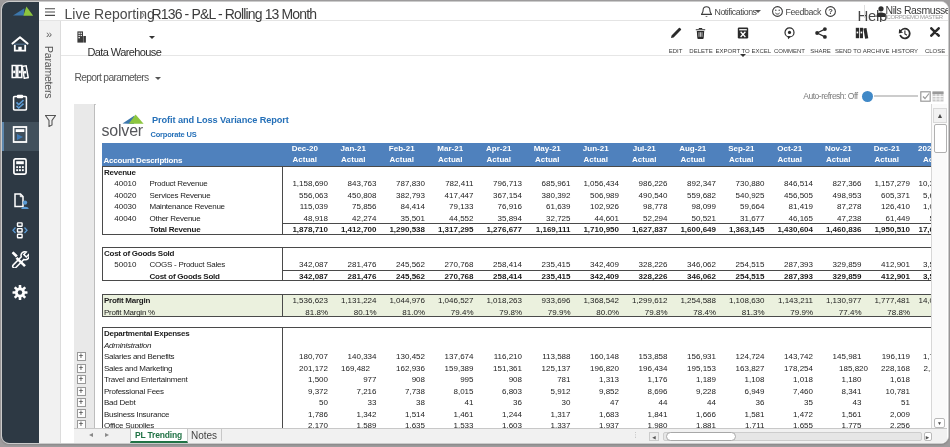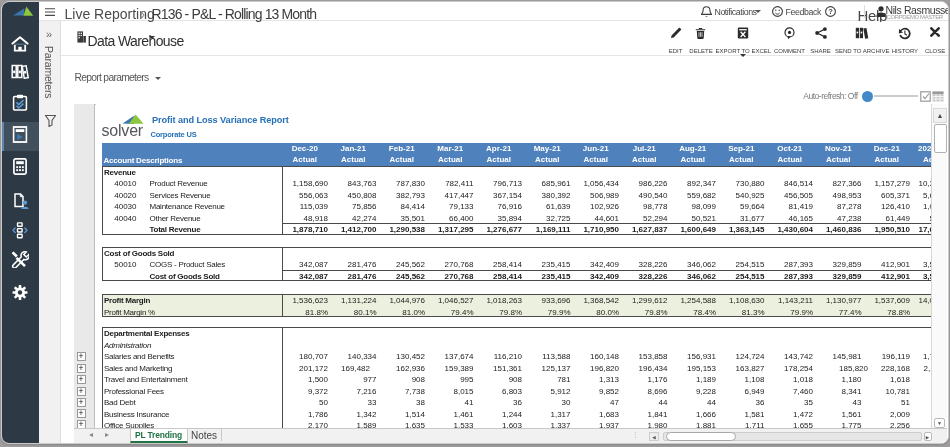--- a/index.html
+++ b/index.html
@@ -182,21 +182,21 @@
  <div id="dwrow">
   <svg style="position:absolute;left:16px;top:9px" width="9" height="12" viewBox="0 0 9 12">
         <rect x="0.4" y="0.4" width="5.6" height="11.2" fill="#3a3a3a"></rect>
         <rect x="1.5" y="1.6" width="1.3" height="1.3" fill="#fff"></rect>
         <rect x="3.6" y="1.6" width="1.3" height="1.3" fill="#fff"></rect>
         <rect x="1.5" y="3.8" width="1.3" height="1.3" fill="#fff"></rect>
         <rect x="3.6" y="3.8" width="1.3" height="1.3" fill="#fff"></rect>
         <rect x="1.5" y="6" width="1.3" height="1.3" fill="#fff"></rect>
         <rect x="6.3" y="5" width="2.6" height="6.6" fill="#3a3a3a"></rect>
       </svg>
-  <span style="position:absolute;left:27px;top:11px;font-size:14px;color:#2f2f2f;letter-spacing:-0.6px">Data Warehouse</span>
+  <span style="position:absolute;left:27px;top:24px;font-size:11px;color:#2f2f2f;letter-spacing:-0.6px">Data Warehouse</span>
   <b style="position:absolute;left:88.5px;top:14.5px;width:0;height:0;border:3.2px solid transparent;border-top-color:#333"></b>
  </div>
  <div class="tb" style="left:658.5px;width:30px"><svg width="12" height="12" viewBox="0 0 12 12">
         <path d="M1 11 l0.55-2.6 L8.9 1.05 a0.8 0.8 0 0 1 1.15 0 l0.9 0.9 a0.8 0.8 0 0 1 0 1.15 L3.6 10.45 Z" fill="#2b2b2b"></path>
       </svg><span>EDIT</span></div>
     <div class="tb" style="left:682.2px;width:33.6px"><svg width="11" height="12" viewBox="0 0 11 12">
         <path d="M0.8 2.3 h9.4 v1 H0.8 z M3.8 1 h3.4 v1.1 H3.8 z" fill="#2b2b2b"></path>
         <path d="M1.8 3.9 h7.4 l-0.5 7.1 a1 1 0 0 1-1 0.9 H3.3 a1 1 0 0 1-1-0.9 z" fill="#2b2b2b"></path>
         <path d="M4 5.2 v4.6 M5.5 5.2 v4.6 M7 5.2 v4.6" stroke="#fff" stroke-width="0.7"></path>
       </svg><span>DELETE</span></div>
@@ -360,21 +360,21 @@
           <i class="n" style="left:712.5px;width:48.5px">87,278</i>
           <i class="n" style="left:761px;width:48.5px">126,410</i>
           <i class="n" style="left:809.5px;width:48.5px">1,040,925</i>
         </div>
         <div class="row" style="top:46px">
           <i class="da">40040</i>
           <i class="dn">Other Revenue</i>
           <i class="n" style="left:179px;width:48.5px">48,918</i>
           <i class="n" style="left:227.5px;width:48.5px">42,274</i>
           <i class="n" style="left:276px;width:48.5px">35,501</i>
-          <i class="n" style="left:324.5px;width:48.5px">66,400</i>
+          <i class="n" style="left:324.5px;width:48.5px">44,552</i>
           <i class="n" style="left:373px;width:48.5px">35,894</i>
           <i class="n" style="left:421.5px;width:48.5px">32,725</i>
           <i class="n" style="left:470px;width:48.5px">44,601</i>
           <i class="n" style="left:518.5px;width:48.5px">52,294</i>
           <i class="n" style="left:567px;width:48.5px">50,521</i>
           <i class="n" style="left:615.5px;width:48.5px">31,677</i>
           <i class="n" style="left:664px;width:48.5px">46,165</i>
           <i class="n" style="left:712.5px;width:48.5px">47,238</i>
           <i class="n" style="left:761px;width:48.5px">61,449</i>
           <i class="n" style="left:809.5px;width:48.5px">518,643</i>
@@ -449,21 +449,21 @@
           <i class="n" style="left:276px;width:48.5px">1,044,976</i>
           <i class="n" style="left:324.5px;width:48.5px">1,046,527</i>
           <i class="n" style="left:373px;width:48.5px">1,018,263</i>
           <i class="n" style="left:421.5px;width:48.5px">933,696</i>
           <i class="n" style="left:470px;width:48.5px">1,368,542</i>
           <i class="n" style="left:518.5px;width:48.5px">1,299,612</i>
           <i class="n" style="left:567px;width:48.5px">1,254,588</i>
           <i class="n" style="left:615.5px;width:48.5px">1,108,630</i>
           <i class="n" style="left:664px;width:48.5px">1,143,211</i>
           <i class="n" style="left:712.5px;width:48.5px">1,130,977</i>
-          <i class="n" style="left:761px;width:48.5px">1,537,609</i>
+          <i class="n" style="left:761px;width:48.5px">1,777,481</i>
           <i class="n" style="left:809.5px;width:48.5px">14,017,855</i>
         </div>
         <div class="row" style="top:11.5px">
           <i class="dp">Profit Margin %</i>
           <i class="n" style="left:179px;width:48.5px">81.8%</i>
           <i class="n" style="left:227.5px;width:48.5px">80.1%</i>
           <i class="n" style="left:276px;width:48.5px">81.0%</i>
           <i class="n" style="left:324.5px;width:48.5px">79.4%</i>
           <i class="n" style="left:373px;width:48.5px">79.8%</i>
           <i class="n" style="left:421.5px;width:48.5px">79.9%</i>

